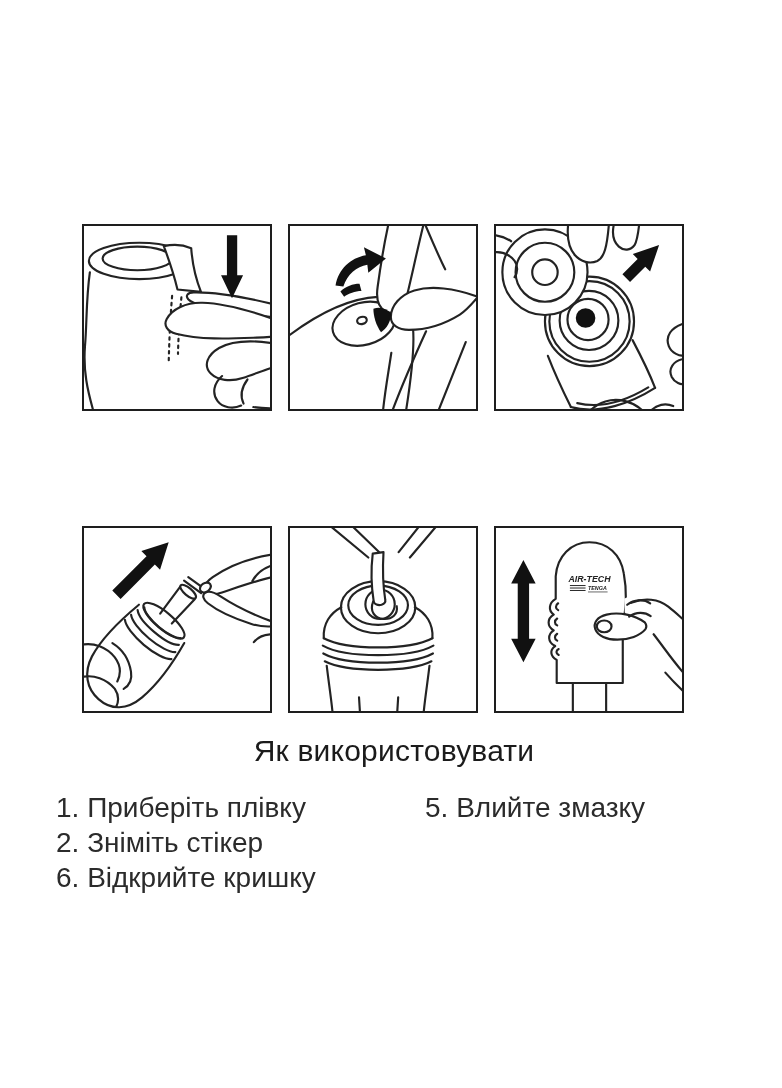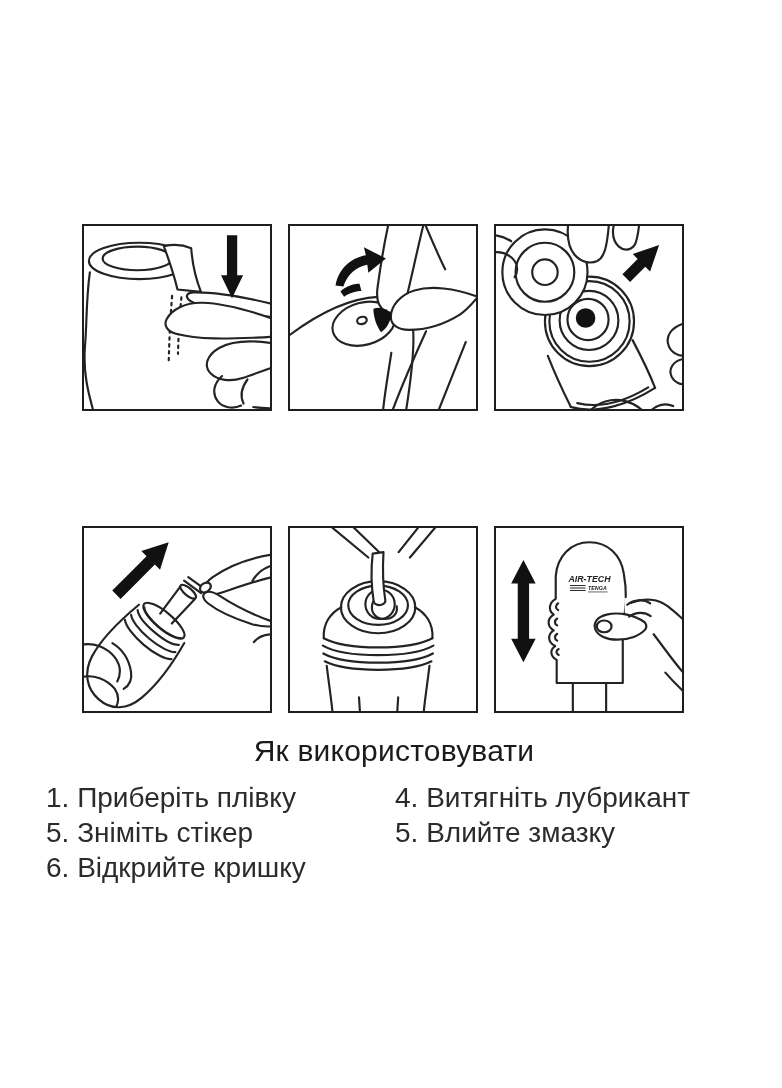--- a/index.html
+++ b/index.html
@@ -7,21 +7,21 @@
         font-family:"Liberation Sans", sans-serif;}
   .grid{position:absolute;left:82px;top:188px;display:grid;
         grid-template-columns:repeat(3,190px);grid-auto-rows:187px;
         column-gap:16px;row-gap:115px;margin-top:36px;}
   .panel{border:2px solid #1e1e1e;box-sizing:border-box;background:#fff;}
   .panel svg{display:block;width:100%;height:100%;}
   .art{stroke:#232323;stroke-width:2.2;fill:none;stroke-linecap:round;stroke-linejoin:round;}
   .heading{position:absolute;left:3px;top:714px;width:782px;text-align:center;
            font-size:30px;font-weight:400;color:#1b1b1b;letter-spacing:.2px;}
   .steps{position:absolute;left:46px;top:780px;width:700px;display:flex;}
-  .col{list-style:none;margin:0;padding:0;}
+  .col{list-style:none;margin:10px;padding:0;}
   .col-left{width:349px;}
   .col-right{flex:1;}
   .col li{font-size:28px;line-height:35px;color:#2b2b2b;white-space:nowrap;}
 </style>
 </head>
 <body>
 
 <div class="page">
 
   <div class="grid">
@@ -184,22 +184,21 @@
         </g>
       </svg>
     </div>
   </div>
 
   <h1 class="heading">Як використовувати</h1>
 
   <div class="steps">
     <ul class="col col-left">
       <li>1. Приберіть плівку</li>
-      <li>5. Зніміть стікер</li>
+      <li>2. Зніміть стікер</li>
       <li>6. Відкрийте кришку</li>
     </ul>
     <ul class="col col-right">
-      <li>4. Витягніть лубрикант</li>
       <li>5. Влийте змазку</li>
     </ul>
   </div>
 
 </div>
 
 </body></html>

